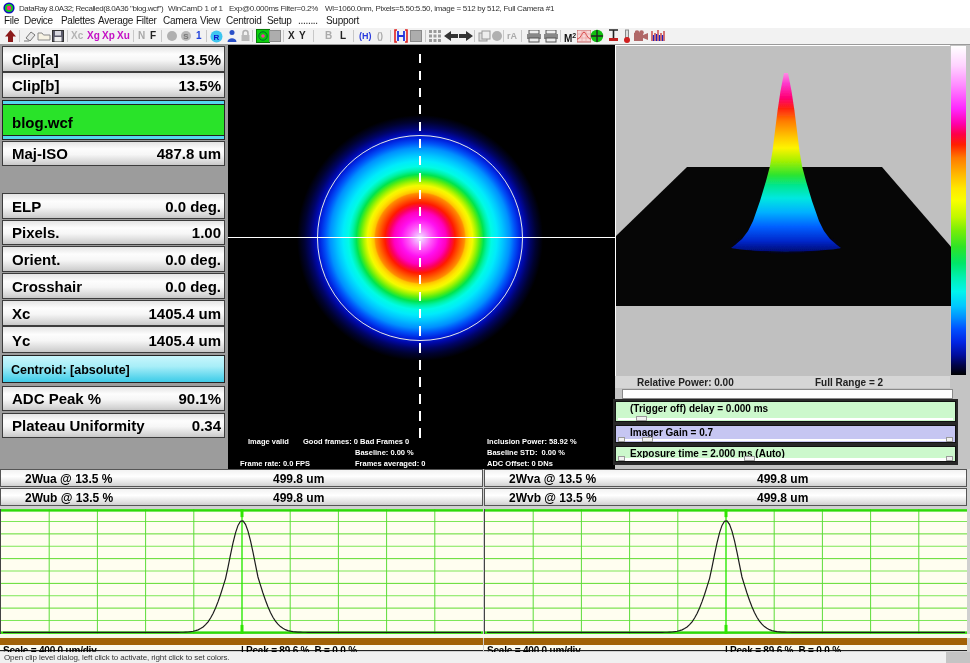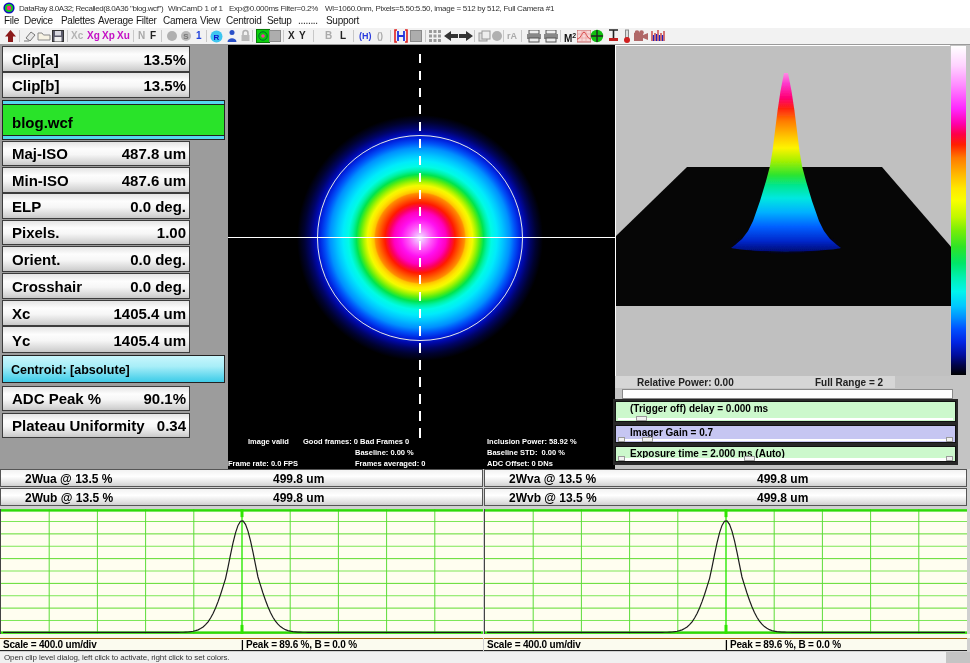--- a/index.html
+++ b/index.html
@@ -5,46 +5,46 @@
 html,body{width:970px;height:663px;font-family:"Liberation Sans",sans-serif;background:#c4c4c4;position:relative;overflow:hidden}
 .abs{position:absolute}
 #titlebar{left:0;top:0;width:970px;height:16px;background:#ffffff;font-size:9.5px;color:#111;}
 .tt{position:absolute;top:3.5px;white-space:pre;font-size:8px;letter-spacing:-0.28px;color:#333}
 #menubar{left:0;top:16px;width:970px;height:12px;background:#ffffff;font-size:10px;letter-spacing:-0.3px;color:#1a1a1a}
 .mi{position:absolute;top:-1px}
 #toolbar{left:0;top:28px;width:970px;height:17px;background:#f2f2f2;border-bottom:1px solid #9a9a9a}
 .tbi{position:absolute;top:1px;height:14px;font-size:10px;font-weight:bold;color:#888;line-height:14px}
 .sep{position:absolute;top:2px;width:1px;height:12px;background:#c8c8c8}
 #leftpanel{left:0;top:45px;width:228px;height:424px;background:#9c9c9c}
-.row{position:absolute;left:2px;width:188px;border:1px solid #3c3c3c;background:linear-gradient(180deg,#e4e4e4 0%,#fdfdfd 30%,#f6f6f6 55%,#d4d4d4 90%,#c8c8c8 100%);font-weight:bold;font-size:15px;color:#000}
+.row{position:absolute;left:2px;width:223px;border:1px solid #3c3c3c;background:linear-gradient(180deg,#e4e4e4 0%,#fdfdfd 30%,#f6f6f6 55%,#d4d4d4 90%,#c8c8c8 100%);font-weight:bold;font-size:15px;color:#000}
 .row .lab{position:absolute;left:9px;top:50%;transform:translateY(-50%)}
 .row .val{position:absolute;right:3px;top:50%;transform:translateY(-50%)}
 #beam{left:228px;top:45px;width:387px;height:424px;background:#000}
 #beamgrad{position:absolute;left:62px;top:63px;width:260px;height:260px;background:radial-gradient(circle at 50% 50%,
  #fceaff 0px,#f3b6ff 4px,#ff5cfa 11px,#ff10f0 19px,#ff00c0 26px,#fb0060 30.5px,#ff1a00 35px,#ff5e00 40.5px,#ff8e00 44.5px,#ffc400 46px,#ffe900 49.5px,#f2fb00 52.5px,#adf400 56px,#50ec14 60px,#00e44e 63.5px,#00f2a6 67.5px,#00fbe4 71.5px,#00ebfb 77px,#00c4ff 83px,#0090ff 90px,#0053f8 95px,#0023e0 100px,#0008a8 105.5px,#000466 110.5px,#000230 116px,#000000 123px)}
 #hline{position:absolute;left:0;top:192px;width:387px;height:1px;background:#fff}
 #vdash{position:absolute;left:191px;top:9px;width:2px;height:390px;background:repeating-linear-gradient(180deg,#fff 0px,#fff 9.5px,transparent 9.5px,transparent 17px)}
 #wcircle{position:absolute;left:89px;top:90px;width:206px;height:206px;border:1px solid #e8e8e8;border-radius:50%}
 .btxt{position:absolute;color:#fff;font-size:7.5px;font-weight:bold;white-space:pre}
 #threeD{left:615px;top:45px;width:335px;height:331px;background:#c0c0c0;border-left:1px solid #fff;border-top:1px solid #fff}
 #colorbar{left:951px;top:46px;width:15px;height:329px;background:linear-gradient(180deg,
  #ffffff 0%,#ffd2ff 6%,#ff8aff 12%,#ff28fe 19%,#ff00ae 23.5%,#fe0048 26.8%,#ff2000 30%,#ff7a00 34%,#ffb800 39%,#ffe800 43.3%,#f8ff00 47%,#c0f800 52%,#78ee08 56%,#30e426 61%,#00e668 66%,#00f0b4 70.5%,#00f4ec 74.6%,#00c8ff 79%,#0090ff 82.5%,#0050ff 86%,#0024e4 90%,#000d9c 94%,#000448 97%,#000000 100%)}
-#relpow{left:615px;top:376px;width:280px;height:12px;background:#d6d6d6;font-size:10px;font-weight:bold;color:#222}
+#relpow{left:615px;top:376px;width:335px;height:12px;background:#d6d6d6;font-size:10px;font-weight:bold;color:#222}
 #relbar{left:622px;top:389px;width:331px;height:10px;background:#fff;border:1px solid #8a8a8a}
 #sliderbox{left:613px;top:399px;width:345px;height:66px;background:#282828}
 .srow{position:absolute;left:2px;width:341px;height:20px;border:1px solid #111;font-size:11px;font-weight:bold;color:#000}
 .srow .st{position:absolute;left:14px;top:1px;font-size:10px}
 .track{position:absolute;left:2px;right:2px;bottom:0.5px;height:2.5px;background:#fff}
 .thumb{position:absolute;bottom:0px;width:11px;height:5px;background:#f2f2f2;border:1px solid #9a9a9a}
 #profiles{left:0;top:469px;width:970px;height:183px;background:#d0d0d0}
 .phdr{position:absolute;width:483px;height:18px;border:1px solid #555;background:linear-gradient(180deg,#f2f2f2,#ffffff 40%,#e2e2e2 80%,#d0d0d0);font-size:12px;font-weight:bold;color:#000}
 .phdr .hl{position:absolute;left:24px;top:2px}
 .phdr .hv{position:absolute;left:272px;top:2px}
 .pgraph{position:absolute;top:40px;width:483px;height:125px;background:#fffef0;border-left:1px solid #444}
-.pscale{position:absolute;top:169px;width:483px;height:13px;background:#fbfbef;border-top:1px solid #a16207;border-bottom:1px solid #222;font-size:10px;letter-spacing:-0.2px;font-weight:bold;color:#000}
+.pscale{position:absolute;top:169px;width:483px;height:13px;background:#fbfbef;border-top:7px solid #a16207;border-bottom:1px solid #222;font-size:10px;letter-spacing:-0.2px;font-weight:bold;color:#000}
 #statusbar{left:0;top:652px;width:946px;height:11px;background:#f0f0f0;font-size:8px;letter-spacing:-0.1px;color:#333}
 </style></head>
 <body>
 <div class="abs" id="titlebar">
  <svg class="abs" style="left:3px;top:2px" width="12" height="12">
       <circle cx="6" cy="6" r="5.6" fill="#1010c0"></circle>
       <circle cx="6" cy="6" r="4" fill="#18d018"></circle>
       <circle cx="6" cy="6" r="2.2" fill="#ff2090"></circle>
     </svg>
  <span class="tt" style="left:19px;letter-spacing:-0.42px">DataRay 8.0A32; Recalled(8.0A36 "blog.wcf")</span>
@@ -216,24 +216,20 @@
       <span class="val">13.5%</span>
     </div>
     <div class="row" style="top:27px;height:26px">
       <span class="lab">Clip[b]</span>
       <span class="val">13.5%</span>
     </div>
     <div class="row" style="top:95.5px;height:25.5px">
       <span class="lab">Maj-ISO</span>
       <span class="val">487.8 um</span>
     </div>
-    <div class="row" style="top:122px;height:25.5px">
-      <span class="lab">Min-ISO</span>
-      <span class="val">487.6 um</span>
-    </div>
     <div class="row" style="top:148px;height:25.5px">
       <span class="lab">ELP</span>
       <span class="val">0.0 deg.</span>
     </div>
     <div class="row" style="top:174.5px;height:25.5px">
       <span class="lab">Pixels.</span>
       <span class="val">1.00</span>
     </div>
     <div class="row" style="top:201px;height:26px">
       <span class="lab">Orient.</span>
@@ -271,21 +267,21 @@
 <div class="abs" id="beam">
  <div id="beamgrad"></div>
  <div id="wcircle"></div>
  <div id="hline"></div>
  <div id="vdash"></div>
  <div class="btxt" style="left:20px;top:392px">Image valid</div>
  <div class="btxt" style="left:75px;top:392px">Good frames: 0 Bad Frames 0</div>
  <div class="btxt" style="left:259px;top:392px">Inclusion Power: 58.92 %</div>
  <div class="btxt" style="left:127px;top:403px">Baseline: 0.00 %</div>
  <div class="btxt" style="left:259px;top:403px">Baseline STD:  0.00 %</div>
- <div class="btxt" style="left:0;top:414px">Frame rate: 0.0 FPS</div>
+ <div class="btxt" style="left:12px;top:414px">Frame rate: 0.0 FPS</div>
  <div class="btxt" style="left:127px;top:414px">Frames averaged: 0</div>
  <div class="btxt" style="left:259px;top:414px">ADC Offset: 0 DNs</div>
 </div>
 <div class="abs" id="threeD">
 <svg width="335" height="331" viewBox="0 0 335 331">
  <polygon points="71,121 266,121 336,202 336,260 0,260 0,190" fill="#060606"></polygon>
  <defs>
   <linearGradient id="spikeg" x1="0" y1="25" x2="0" y2="204" gradientUnits="userSpaceOnUse">
    <stop offset="0" stop-color="#ff9ce8"></stop>
           <stop offset="0.07" stop-color="#ff38cc"></stop>

